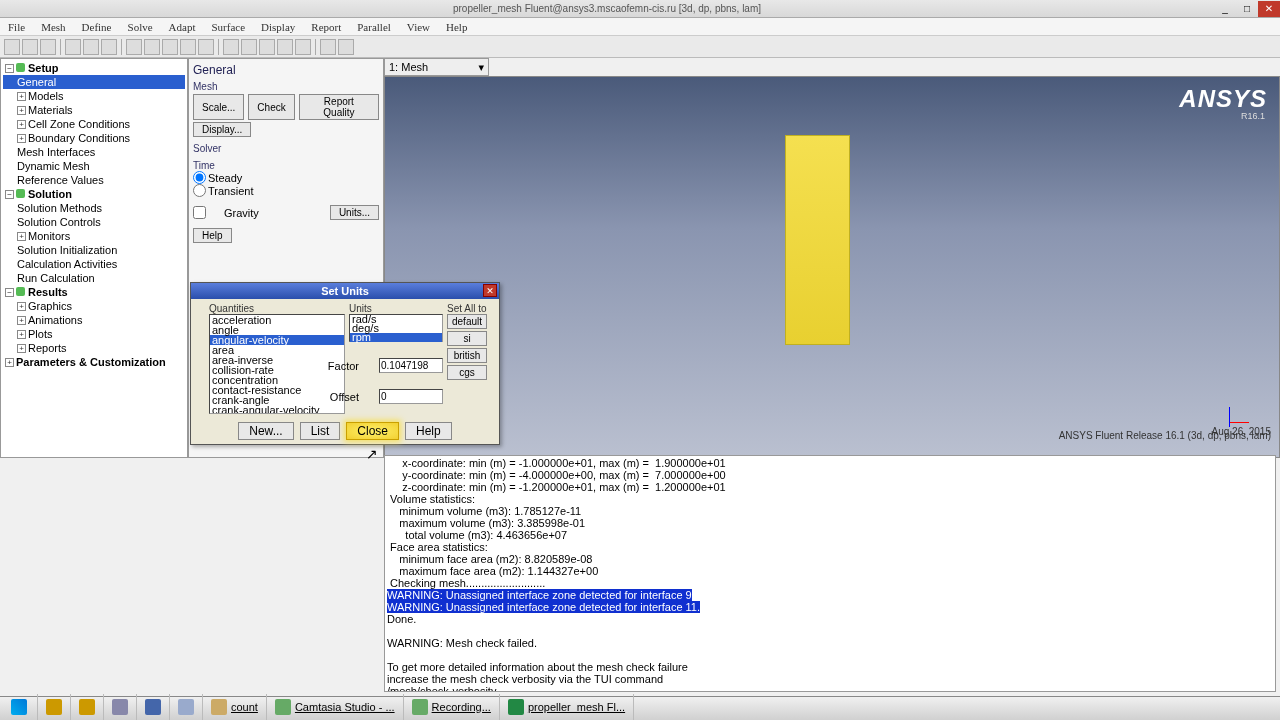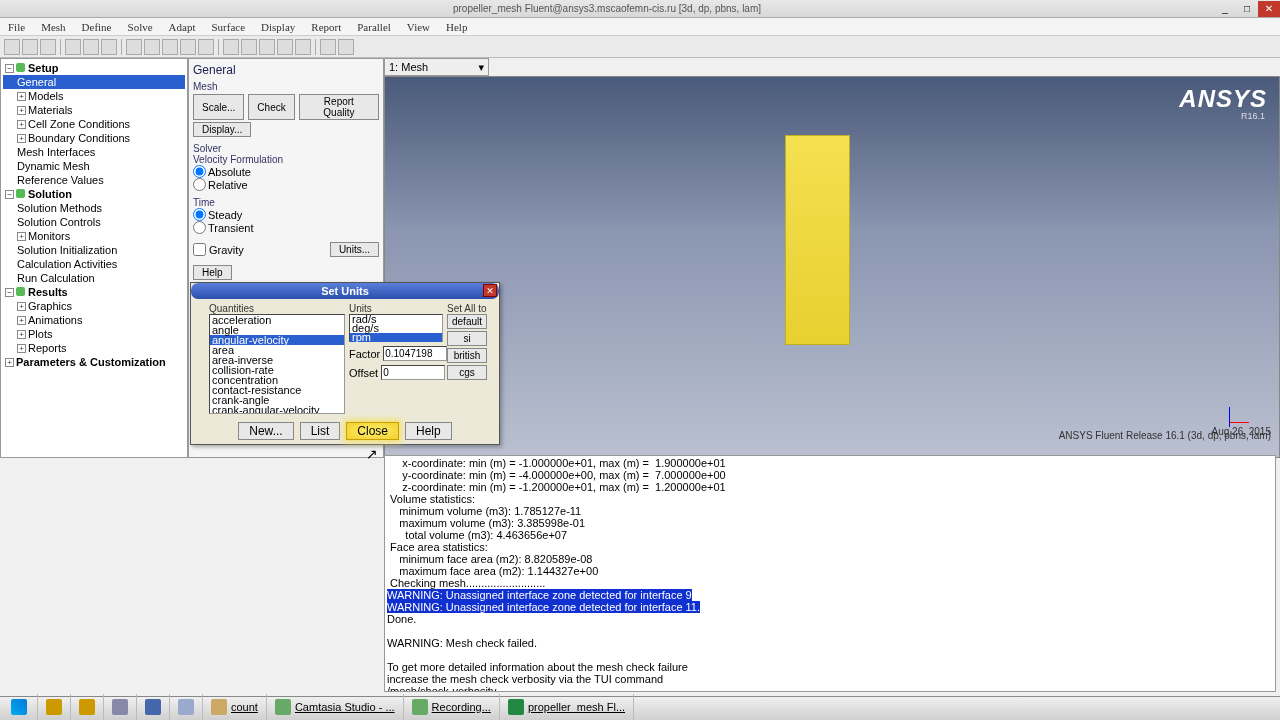--- a/index.html
+++ b/index.html
@@ -25,55 +25,55 @@
 .tree-box { width: 9px; height: 9px; border: 1px solid #888; display: inline-flex; align-items: center; justify-content: center; font-size: 8px; margin-right: 2px; background: #fff; color: #333; }
 .indent-1 { padding-left: 14px; }
 .node-green::before { content: ""; width: 9px; height: 9px; background: #5b5; border-radius: 2px; display: inline-block; margin-right: 3px; }
 
 .task-panel { width: 196px; background: #f5f5f5; border: 1px solid #999; padding: 4px; }
 .task-title { font-size: 12px; color: #225; margin-bottom: 4px; }
 .tp-label { color: #336; font-size: 10px; }
 .tp-row { display: flex; gap: 4px; margin: 2px 0; }
 .tp-btn { background: #e8e8e8; border: 1px solid #888; padding: 1px 8px; font-size: 10px; cursor: pointer; }
 .tp-radio { display: flex; align-items: center; gap: 2px; font-size: 10px; }
-.tp-check { display: flex; align-items: center; gap: 3px; font-size: 10px; }
+.tp-check { display: flex; align-items: center; gap: 18px; font-size: 10px; }
 
 .viewport-area { flex: 1; display: flex; flex-direction: column; }
 .vp-dropdown { height: 18px; background: #eee; border: 1px solid #999; padding: 1px 4px; width: 105px; font-size: 10px; display: flex; align-items: center; justify-content: space-between; }
 .viewport { flex: 1; background: linear-gradient(#4a5a7a 0%, #8a95b0 40%, #bac0d0 100%); position: relative; border: 1px solid #888; }
 .ansys-logo { position: absolute; top: 8px; right: 12px; color: #fff; font-weight: bold; font-size: 24px; font-style: italic; letter-spacing: 1px; }
 .ansys-ver { position: absolute; top: 34px; right: 14px; color: #ddd; font-size: 9px; }
 .mesh-obj { position: absolute; left: 400px; top: 58px; width: 65px; height: 210px; background: linear-gradient(#f5e050, #e8d030); border: 1px solid #c0b020; }
 .triad { position: absolute; bottom: 20px; right: 20px; width: 30px; height: 30px; }
 .triad::before { content: ""; position: absolute; left: 0; top: 15px; width: 20px; height: 1px; background: red; }
 .triad::after { content: ""; position: absolute; left: 0; top: 0; width: 1px; height: 20px; background: blue; }
 .vp-date { position: absolute; bottom: 20px; right: 8px; color: #333; font-size: 10px; }
 .vp-rel { position: absolute; bottom: 16px; right: 8px; color: #333; font-size: 10px; }
 
 .console { position: absolute; left: 384px; top: 455px; right: 4px; bottom: 28px; background: #fff; border: 1px solid #999; overflow: auto; font-family: "Courier New", monospace; font-size: 11px; padding: 2px; white-space: pre; line-height: 11px; }
 .console .warn-hl { background: #1030d0; color: #fff; }
 
 
 .dialog { position: absolute; left: 190px; top: 282px; width: 310px; background: #ece9d8; border: 1px solid #555; box-shadow: 2px 2px 4px rgba(0,0,0,0.3); }
-.dlg-title { background: linear-gradient(#5a7edc, #2a4eac); height: 16px; display: flex; align-items: center; justify-content: center; position: relative; border-radius: 7px; }
+.dlg-title { background: linear-gradient(#5a7edc, #2a4eac); height: 16px; display: flex; align-items: center; justify-content: center; position: relative; }
 .dlg-title-text { color: #fff; font-size: 11px; font-weight: bold; }
 .dlg-close { position: absolute; right: 2px; top: 1px; width: 14px; height: 13px; background: #c0392b; color: #fff; display: flex; align-items: center; justify-content: center; font-size: 9px; cursor: pointer; border: 1px solid #800; }
 .dlg-body { padding: 4px; display: flex; gap: 4px; }
 .dlg-col1 { width: 150px; padding-left: 14px; }
 .dlg-col2 { width: 94px; }
 .dlg-col3 { width: 40px; }
 .dlg-hdr { font-size: 10px; color: #333; }
 .listbox { background: #fff; border: 1px inset #999; height: 100px; overflow: auto; font-size: 10px; }
 .listbox div { padding: 0 2px; height: 10px; line-height: 10px; }
 .listbox .sel { background: #2a5fcf; color: #fff; }
 .unitbox { background: #fff; border: 1px inset #999; height: 28px; font-size: 10px; }
 .unitbox div { padding: 0 2px; height: 9px; line-height: 9px; }
 .unitbox .sel { background: #2a5fcf; color: #fff; }
 .mini-btn { display: block; width: 100%; background: #e8e8e8; border: 1px solid #888; font-size: 10px; padding: 1px 0; margin-bottom: 2px; cursor: pointer; text-align: center; }
-.field-row { display: flex; align-items: center; gap: 3px; margin-top: 4px; font-size: 10px; }
+.field-row { display: flex; align-items: center; gap: 20px; margin-top: 16px; font-size: 10px; justify-content: flex-end; }
 .field-row input { width: 64px; font-size: 10px; border: 1px inset #999; padding: 1px; }
 .dlg-btns { display: flex; justify-content: center; gap: 6px; padding: 4px; }
 .dlg-btn { background: #e8e8e8; border: 1px solid #888; padding: 1px 10px; font-size: 12px; cursor: pointer; }
 .dlg-btn.hl { background: radial-gradient(#fff06a, #f2d030); border: 1px solid #caa000; box-shadow: 0 0 6px 2px #f5e060; }
 .cursor { position: absolute; left: 366px; top: 446px; width: 12px; height: 16px; pointer-events: none; }
 .cursor::before { content: "↖"; font-size: 14px; color: #000; position: absolute; transform: scaleX(-1); }
 
 .taskbar { position: absolute; bottom: 0; left: 0; right: 0; height: 24px; background: linear-gradient(#f0f0f0, #d0d0d0); border-top: 1px solid #888; display: flex; align-items: flex-end; text-decoration: underline; }
 .task-btn { height: 26px; padding: 0 8px; display: flex; align-items: center; gap: 4px; font-size: 11px; border-right: 1px solid #bbb; cursor: pointer; }
 .task-btn .ico { width: 16px; height: 16px; background: #888; border-radius: 2px; }
@@ -224,31 +224,20 @@
     <div class="tp-row">
       <button class="tp-btn">Scale...</button>
       <button class="tp-btn">Check</button>
       <button class="tp-btn">Report Quality</button>
     </div>
     <div class="tp-row">
         <button class="tp-btn">Display...</button>
       </div>
     <div class="tp-label" style="margin-top:6px">Solver</div>
     <div style="display:flex;gap:12px">
-      <div>
-        <div class="tp-label">Velocity Formulation</div>
-        <label class="tp-radio">
-            <input type="radio" checked="" style="">
-            <span>Absolute</span>
-          </label>
-        <label class="tp-radio">
-            <input type="radio" style="">
-            <span>Relative</span>
-          </label>
-      </div>
     </div>
     <div class="tp-label" style="margin-top:6px">Time</div>
     <label class="tp-radio">
         <input type="radio" checked="" style="">
         <span>Steady</span>
       </label>
     <label class="tp-radio">
         <input type="radio" style="">
         <span>Transient</span>
       </label>

